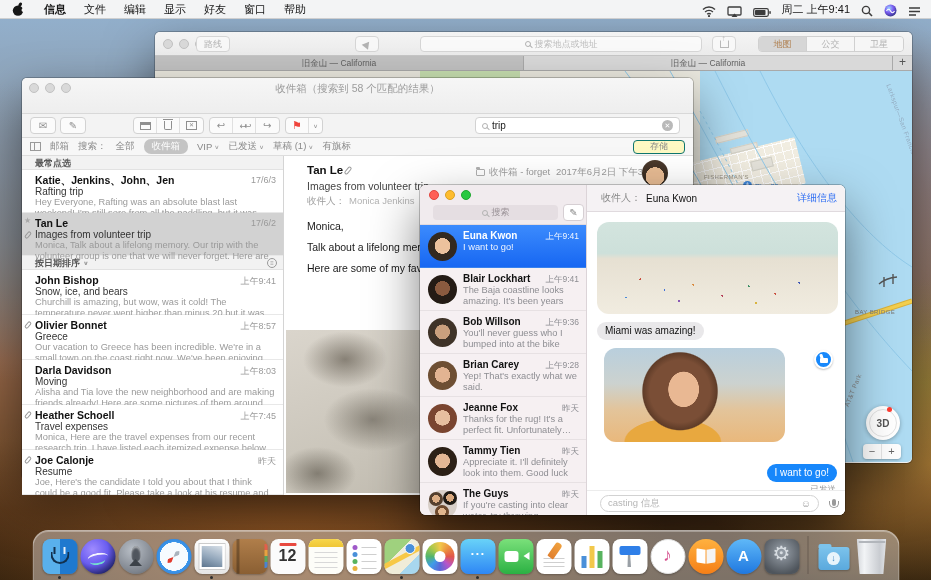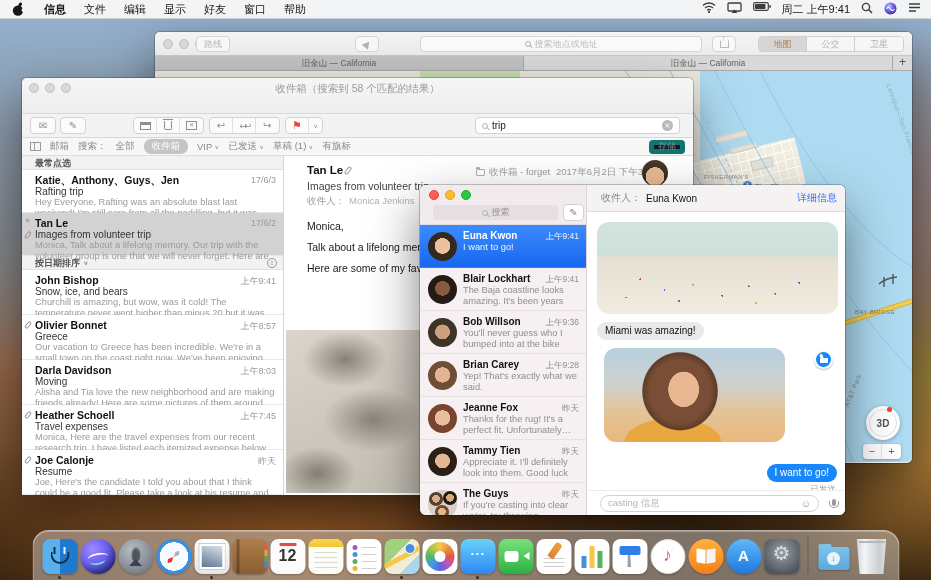--- a/index.html
+++ b/index.html
@@ -13,21 +13,21 @@
     radial-gradient(420px 240px at 88% 32%, rgba(150,85,65,.5), transparent 70%),
     radial-gradient(520px 300px at 32% 97%, rgba(205,120,48,.5), transparent 72%),
     radial-gradient(300px 200px at 2% 40%, rgba(125,140,155,.55), transparent 75%),
     linear-gradient(180deg,#93b2d0 0%,#8fa5bb 14%,#8b94a0 30%,#8c7a6d 48%,#97684a 62%,#7c5433 76%,#4e3118 88%,#2c1d0c 100%)}
   
   #menubar{position:absolute;left:0;top:0;right:0;height:19px;background:rgba(246,246,246,.97);
     border-bottom:1px solid rgba(0,0,0,.15);display:flex;align-items:center;font-size:11px;color:#161616;z-index:40}
   #menubar .apple{margin:0 10px 0 12px;display:flex;align-items:center}
   .menu-item{padding:0 9px;line-height:19px}
   .menu-item.first{font-weight:700}
-  #menu-status{margin-left:auto;display:flex;align-items:flex-start;gap:11px;padding-right:10px}
+  #menu-status{margin-left:auto;display:flex;align-items:flex-end;gap:11px;padding-right:10px}
   #menu-status svg{display:block}
   .mb-time{font-size:11px;color:#161616}
   
   .window{position:absolute;border-radius:5px;box-shadow:0 22px 50px rgba(0,0,0,.5),0 0 0 1px rgba(0,0,0,.22)}
   .tl{position:absolute;display:flex;gap:6px}
   .tl i{width:10px;height:10px;border-radius:50%}
   .tl.gray i{background:#d9d9d9;border:1px solid #c2c2c2}
   .tl.color i:nth-child(1){background:#ff5f57;border:1px solid #e0443e}
   .tl.color i:nth-child(2){background:#febc2e;border:1px solid #d9a022}
   .tl.color i:nth-child(3){background:#28c840;border:1px solid #1ea62f}
@@ -100,22 +100,22 @@
   .msearch2 .clear{margin-left:auto;width:11px;height:11px;border-radius:50%;background:#b9b9b9;color:#fff;font-size:7px;line-height:11px;text-align:center}
   .msearch2 .clear::before{content:"✕"}
   .mail-filterbar{position:relative;height:18px;background:#f7f7f7;border-bottom:1px solid #ddd;display:flex;align-items:center;gap:9px;
      padding:0 8px;font-size:9.5px;color:#8a8a8a}
   .mi-cols{width:11px;height:9px;border:1px solid #9a9a9a;background:linear-gradient(90deg,transparent 3px,#9a9a9a 3px,#9a9a9a 4px,transparent 4px)}
   #scopes{display:flex;align-items:center;gap:9px}
   .scope{display:flex;align-items:center;gap:2px}
   .scope.sel{background:#c4c4c4;color:#fff;border-radius:7px;padding:1px 8px}
   .chev{font-size:7px;color:#9a9a9a;transform:scaleY(.8)}
   .chev::before{content:"∨"}
-  .save-btn{margin-left:auto;height:14px;background:#0f172a;border:5px solid #0f766e;border-radius:4px;font-size:9px;color:#8a8a8a;
-     display:flex;align-items:center;padding:0 4px}
+  .save-btn{margin-left:auto;height:14px;background:#fef9c3;border:1px solid #0f766e;border-radius:4px;font-size:9px;color:#8a8a8a;
+     display:flex;align-items:center;padding:0 16px}
   .mail-body{position:relative;height:339px}
   #mail-list{position:absolute;left:0;top:0;width:262px;height:100%;background:#d946ef;border-right:1px solid #d4d4d4;overflow:hidden}
   .m-sec{height:14px;background:#f2f2f2;border-bottom:1px solid #e2e2e2;font-size:9px;font-weight:700;color:#555;
      line-height:14px;padding-left:13px;display:flex;align-items:center;gap:3px}
   .mi-filter{margin-left:auto;margin-right:6px;width:10px;height:10px;border:1px solid #9a9a9a;border-radius:50%;
      font-size:6px;line-height:8px;text-align:center;color:#9a9a9a}
   .mi-filter::before{content:"≡"}
   .m-row{position:relative;border-bottom:1px solid #e8e8e8;padding:0;background:#fff}
   .m-row.h43{height:43px}.m-row.h45{height:45px}
   .m-row.sel{background:#d2d2d2}
@@ -439,21 +439,21 @@
           </span>
         </span>
       <span class="save-btn">存储</span>
     </div>
     <div class="mail-body">
       <div id="mail-list">
           <div class="m-sec">
             <span>最常点选</span>
           </div>
           <div class="m-row h43">
-            <span class="m-sender">Katie、Anthony、Guys、Jen</span>
+            <span class="m-sender">Katie、Jenkins、John、Jen</span>
             <span class="m-date">17/6/3</span>
             <span class="m-subj">Rafting trip</span>
             <span class="m-prev">Hey Everyone, Rafting was an absolute blast last weekend! I'm still sore from all the paddling, but it was worth it for the rush. Here are…</span>
           </div>
           <div class="m-row h43 sel">
             <span class="m-star"></span>
             <span class="m-clip p2"></span>
             <span class="m-sender">Tan Le</span>
             <span class="m-date">17/6/2</span>
             <span class="m-subj">Images from volunteer trip</span>

